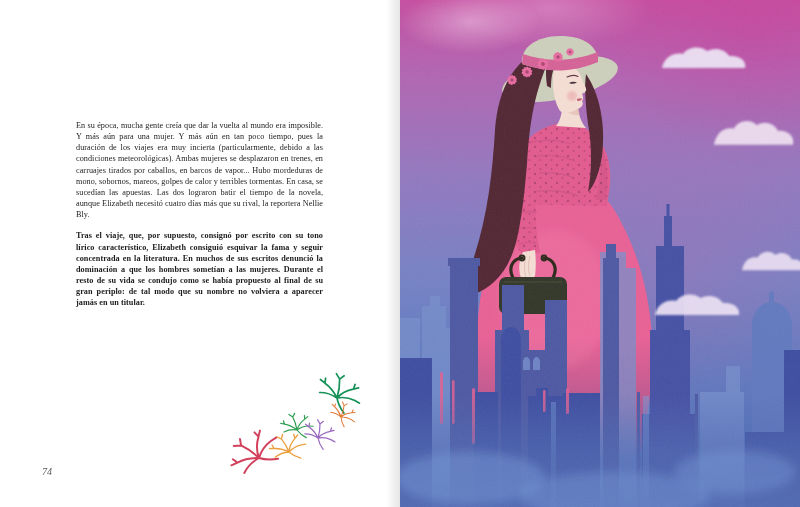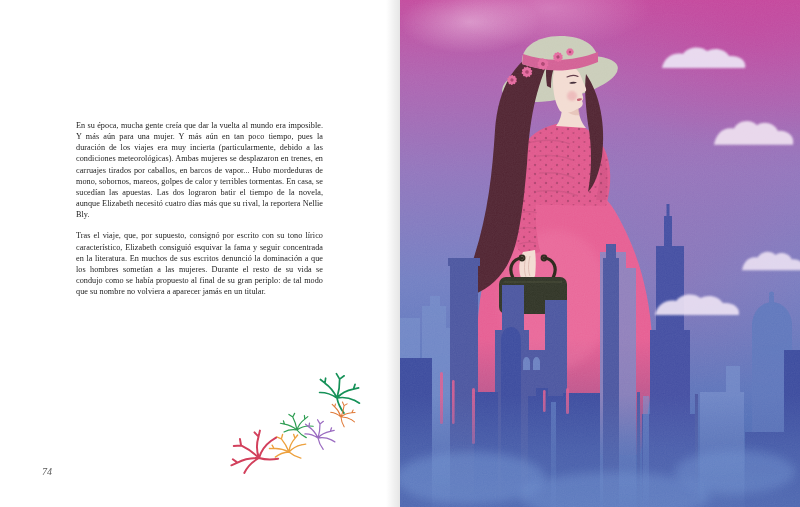--- a/index.html
+++ b/index.html
@@ -3,21 +3,21 @@
 <meta charset="utf-8">
 <style>
   html,body{margin:0;padding:0;background:#ffffff;}
   .spread{position:relative;width:800px;height:507px;background:#fff;overflow:hidden;
           font-family:"Liberation Serif", serif;}
   
   .page-left{position:absolute;left:0;top:0;width:400px;height:507px;background:var(--pageBg,#fff);}
   .text-block{position:absolute;left:76px;top:100px;width:247px;margin-top:20px;}
   .text-block p{margin:0;font-size:8.2px;line-height:11.15px;text-align:justify;
                 color:var(--textColor,#1c1c1c);letter-spacing:0.05px;}
-  .text-block p + p{margin-top:10px;}
+  .text-block p + p{margin-top:10px;font-weight:bold;}
   .page-number{position:absolute;left:42px;top:466px;font-size:10px;font-style:italic;
                color:var(--pageNum,#5a5a5a);}
   #sprigs{position:absolute;left:0;top:0;pointer-events:none;}
   #sprigs path{fill:none;stroke-width:1.7;stroke-linecap:round;stroke-linejoin:round;}
   .gutter{position:absolute;left:386px;top:0;width:14px;height:507px;
           background:linear-gradient(90deg,rgba(0,0,0,0) 0%,rgba(0,0,0,0.10) 100%);}
   
   .page-right{position:absolute;left:400px;top:0;width:400px;height:507px;overflow:hidden;}
   .sky{position:absolute;inset:0;
     background:

